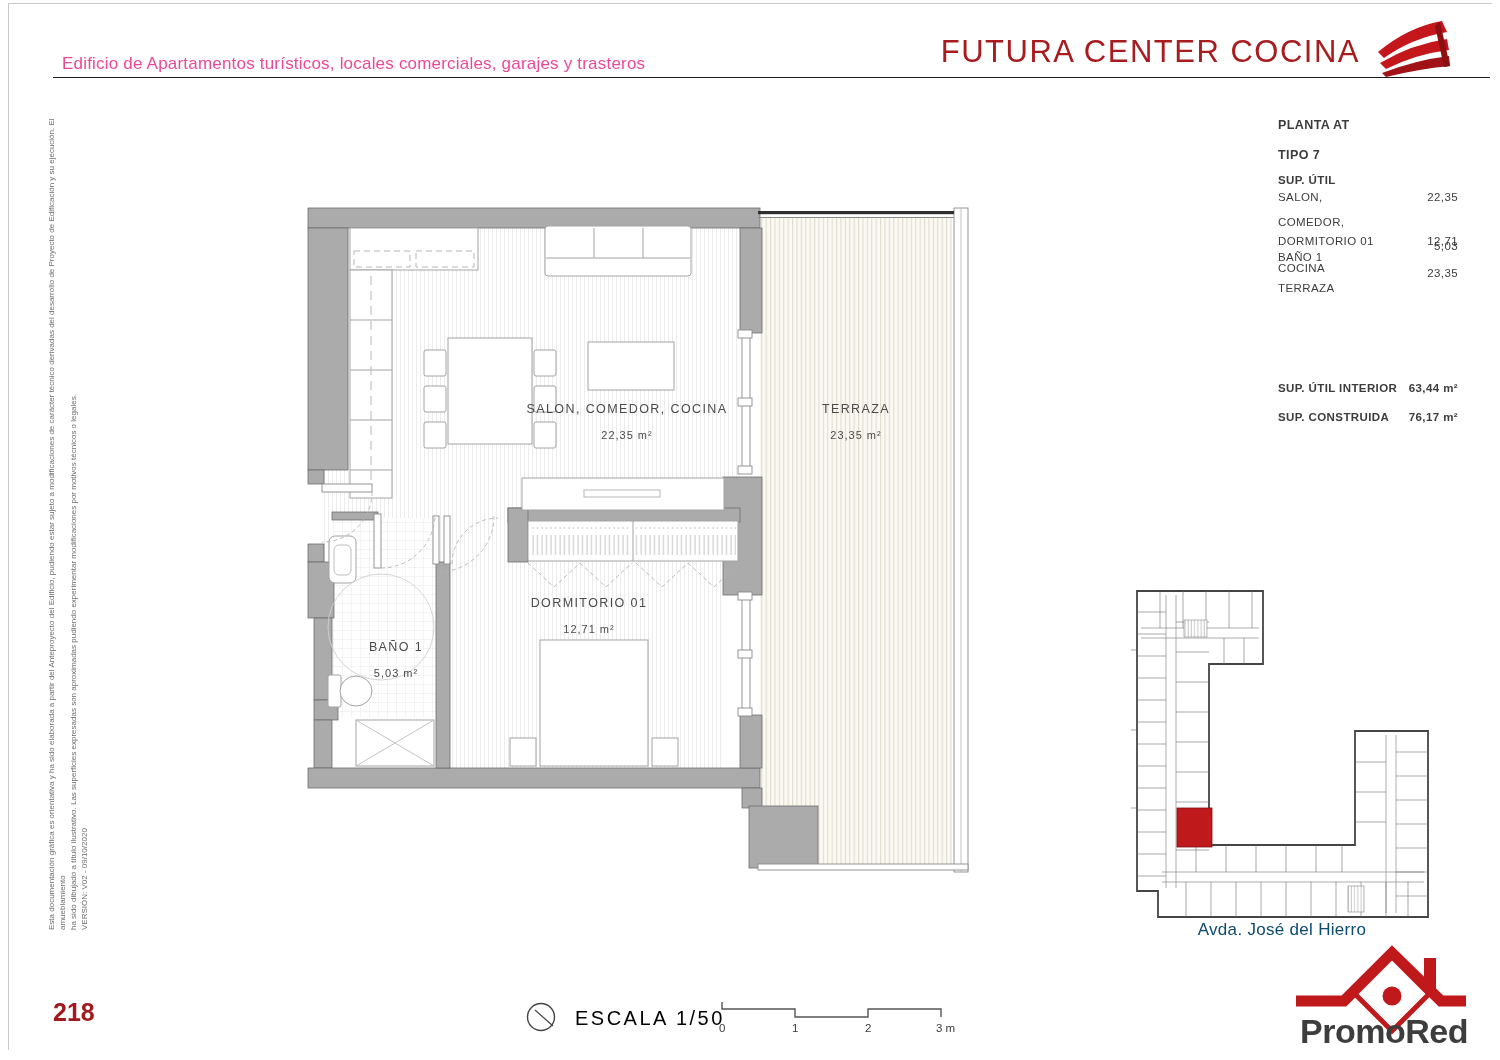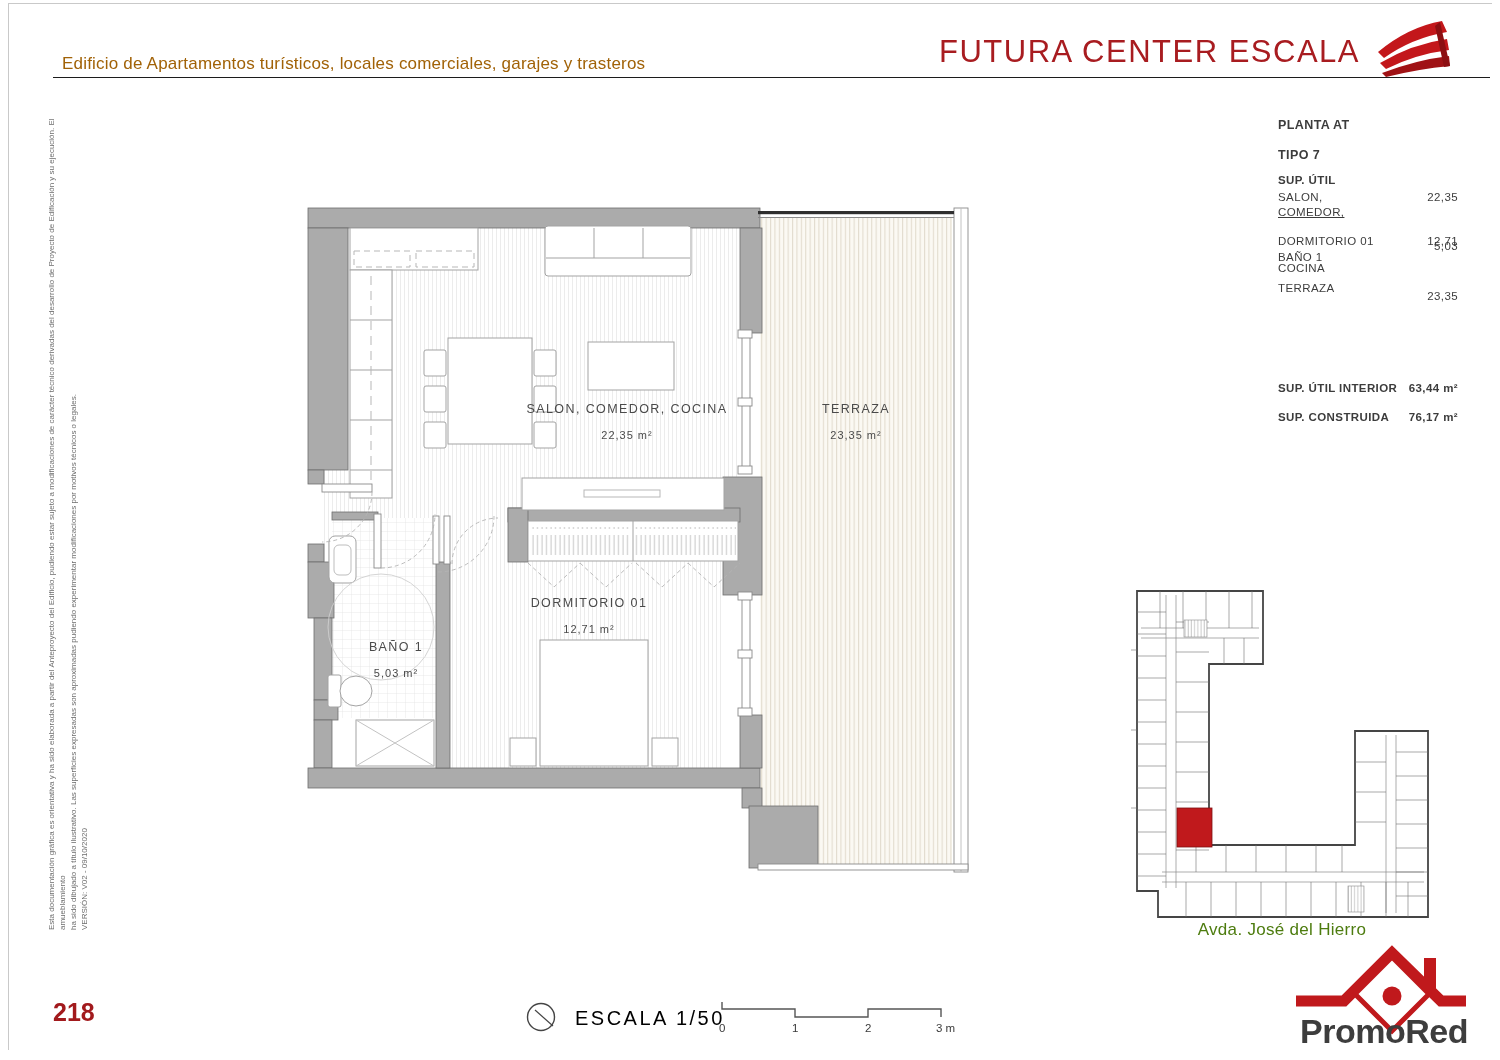--- a/index.html
+++ b/index.html
@@ -1,63 +1,63 @@
 <!DOCTYPE html>
 <html><head>
 <meta charset="utf-8">
 <style>
   html,body{margin:0;padding:0;}
   body{width:1500px;height:1060px;position:relative;background:#ffffff;
        font-family:"Liberation Sans",sans-serif;overflow:hidden;}
   .abs{position:absolute;}
   .hairline{background:#c9c9c9;}
-  .subtitle{font-size:17px;color:#a16207;letter-spacing:.2px;}
+  .subtitle{font-size:17px;color:#ec4899;letter-spacing:.2px;}
   .brand-title{font-size:31px;color:#a81c20;letter-spacing:1.5px;text-align:right;font-weight:400;}
   .rule{border-top:1.6px solid #1c1c1c;}
   .ip{color:#3c3c3c;font-size:11.5px;letter-spacing:.4px;}
   .ip .b{font-weight:bold;}
   .ip-row{position:absolute;left:0;width:180px;}
   .ip-val{position:absolute;right:0;text-align:right;}
-  .caption{font-size:17px;color:#4d7c0f;text-align:center;letter-spacing:.3px;}
+  .caption{font-size:17px;color:#0c4a6e;text-align:center;letter-spacing:.3px;}
   .pagenum{font-size:25px;font-weight:bold;color:#a21a1d;}
   .escala{font-size:20px;color:#000000;letter-spacing:2.5px;}
   .note{color:#6e6e6e;font-size:8px;line-height:11px;}
   .rot{transform:rotate(-90deg) translateX(-812px);transform-origin:0 0;}
   svg text{font-family:"Liberation Sans",sans-serif;}
 </style>
 </head>
 <body>
 
 <div class="abs hairline" style="left:8px;top:3px;width:1484px;height:1px;"></div>
 <div class="abs hairline" style="left:8px;top:3px;width:1px;height:1047px;"></div>
 
 <div class="abs subtitle" style="left:62px;top:54px;">Edificio de Apartamentos turísticos, locales comerciales, garajes y trasteros</div>
-<div class="abs brand-title" style="left:900px;top:34px;width:460px;">FUTURA CENTER ESCALA</div>
+<div class="abs brand-title" style="left:900px;top:34px;width:460px;">FUTURA CENTER COCINA</div>
 <div class="abs rule" style="left:53px;top:77px;width:1437px;height:0;"></div>
 
 <div class="abs rot" style="left:46px;top:118px;width:812px;height:44px;">
   <div class="note">Esta documentación gráfica es orientativa y ha sido elaborada a partir del Anteproyecto del Edificio, pudiendo estar sujeto a modificaciones de carácter técnico derivadas del desarrollo de Proyecto de Edificación y su ejecución. El amueblamiento</div>
   <div class="note">ha sido dibujado a título ilustrativo. Las superficies expresadas son aproximadas pudiendo experimentar modificaciones por motivos técnicos o legales.</div>
   <div class="note ver">VERSIÓN: V02 - 09/10/2020</div>
 </div>
 
 <div class="abs ip" style="left:1278px;top:118px;width:180px;height:200px;">
   <div class="ip-row b" style="top:0;font-size:12.5px;">PLANTA AT</div>
   <div class="ip-row b" style="top:30px;font-size:12.5px;">TIPO 7</div>
   <div class="ip-row b" style="top:56px;">SUP. ÚTIL</div>
   <div class="ip-row" style="top:73px;">SALON,</div>
-  <div class="ip-row" style="top:88px;text-decoration:underline;">COMEDOR,</div>
+  <div class="ip-row" style="top:98px;">COMEDOR,</div>
   <div class="ip-row" style="top:99px;margin-top:45px;">COCINA</div>
   <div class="ip-val" style="top:73px;">22,35</div>
   <div class="ip-row" style="top:117px;">DORMITORIO 01</div>
   <div class="ip-val" style="top:117px;margin-left:40px;">12,71</div>
   <div class="ip-row" style="top:133px;">BAÑO 1</div>
   <div class="ip-val" style="top:122px;">5,03</div>
   <div class="ip-row" style="top:164px;">TERRAZA</div>
-  <div class="ip-val" style="top:172px;">23,35</div>
+  <div class="ip-val" style="top:149px;">23,35</div>
 </div>
 <div class="abs ip" style="left:1278px;top:382px;width:180px;height:50px;">
   <div class="ip-row b" style="top:0;">SUP. ÚTIL INTERIOR</div>
   <div class="ip-val b" style="top:0;">63,44 m²</div>
   <div class="ip-row b" style="top:29px;">SUP. CONSTRUIDA</div>
   <div class="ip-val b" style="top:29px;">76,17 m²</div>
 </div>
 
 <svg class="abs" style="left:0;top:0;" width="1500" height="1060" viewBox="0 0 1500 1060">
   <defs>

